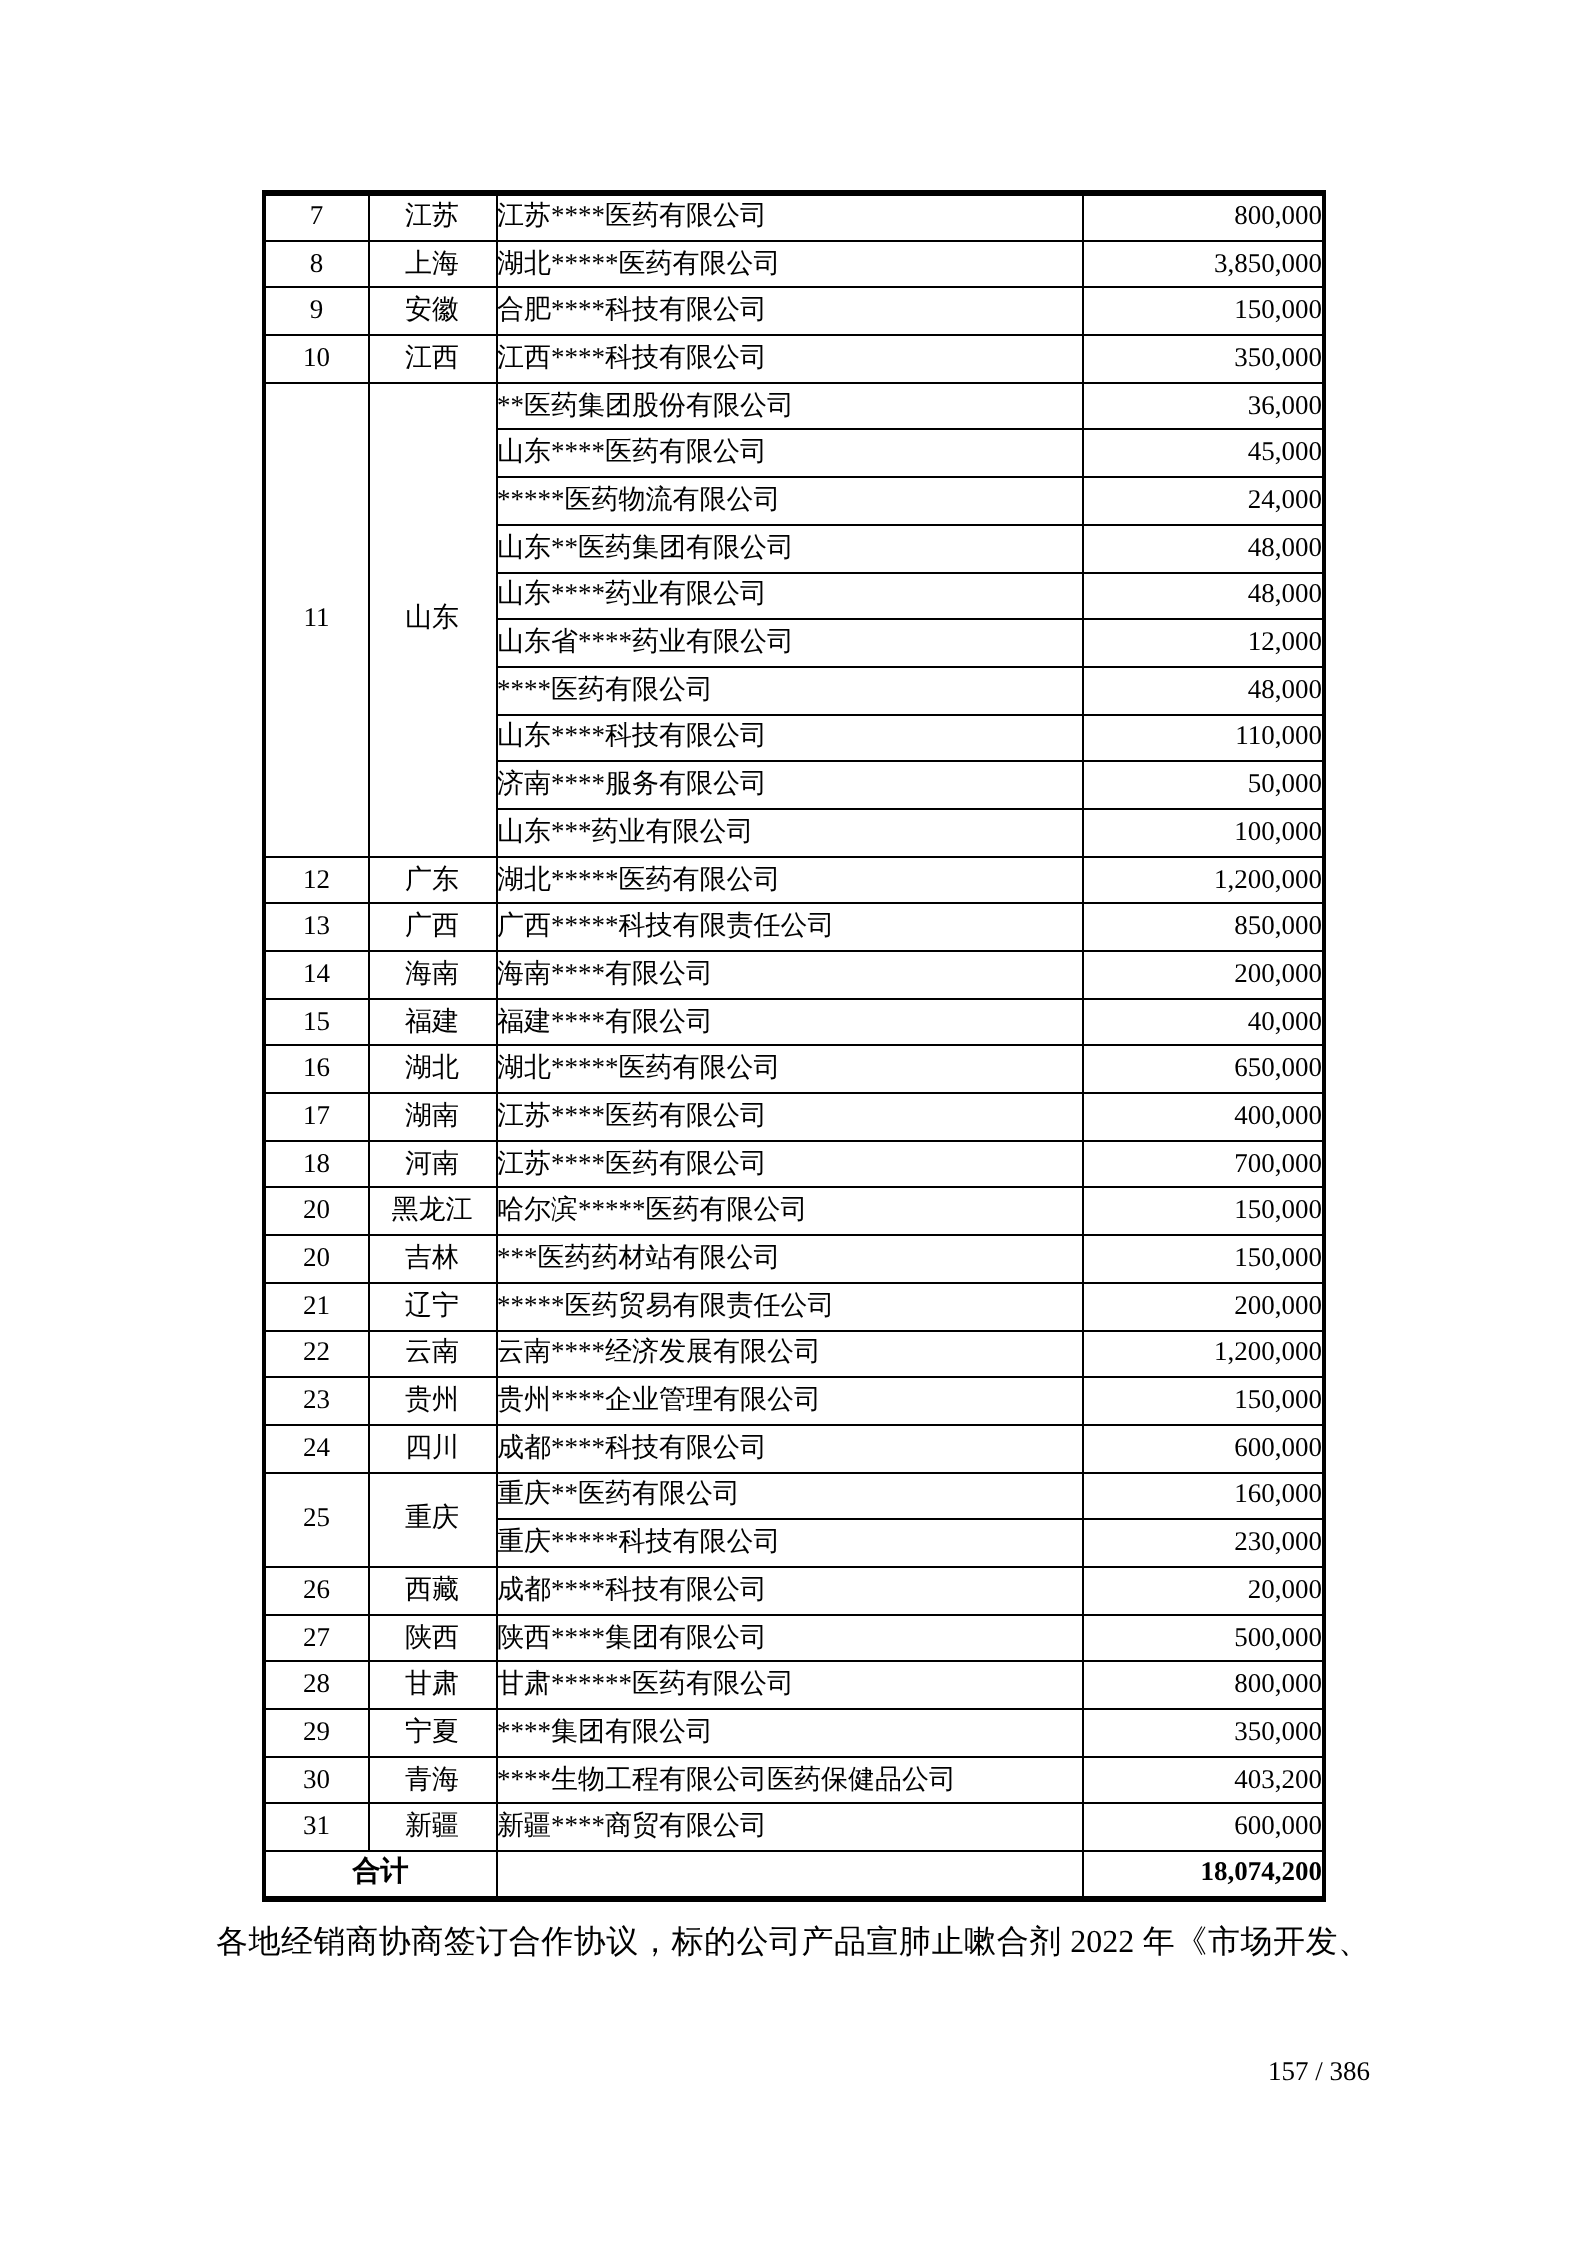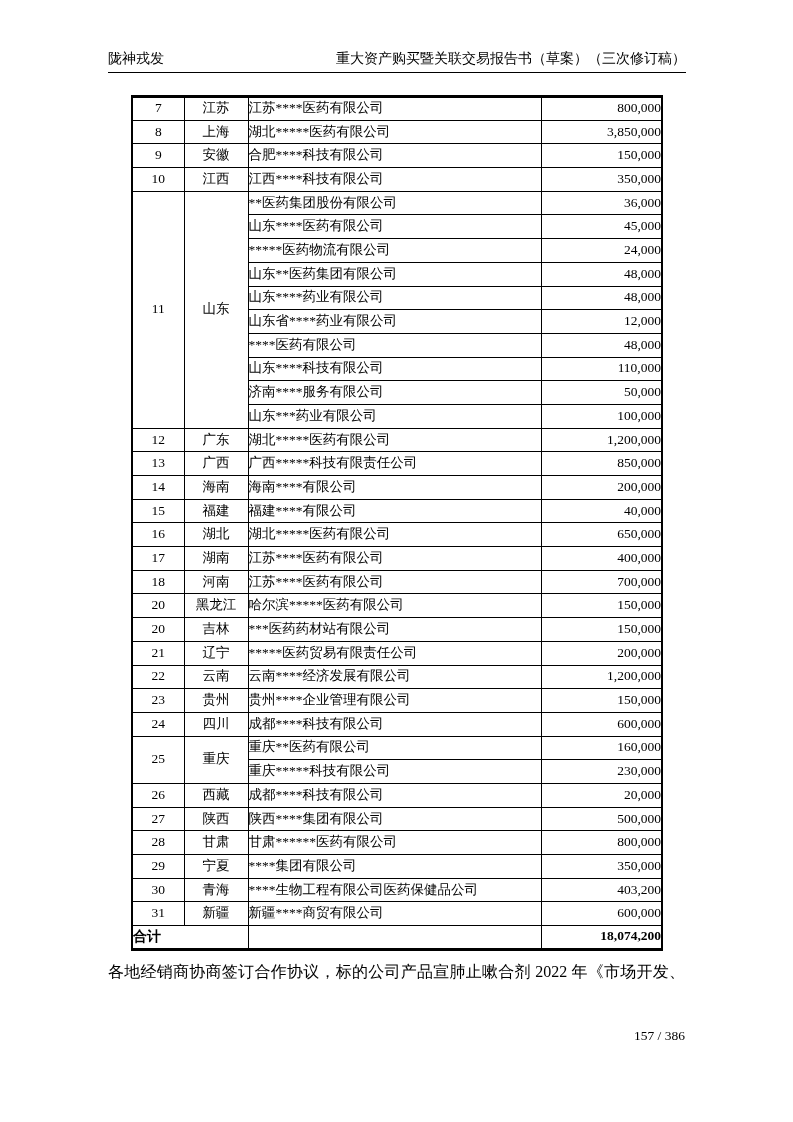--- a/index.html
+++ b/index.html
@@ -50,21 +50,21 @@
     overflow: hidden;
     white-space: nowrap;
   }
   .col-no    { width: 52px; }
   .col-prov  { width: 64px; }
   .col-comp  { width: 293px; }
   .col-amt   { width: 121px; }
   .cell-no, .cell-prov { text-align: center; }
   .cell-comp { text-align: left; padding: 0 4px 0 8px; }
   .cell-amt  { text-align: right; padding: 0 7px 0 4px; }
-  .total-label { text-align: left; font-weight: bold; font-size: 14px; }
+  .total-label { text-align: center; font-weight: bold; font-size: 14px; }
   .total-amt   { font-weight: bold; }
   
   .para {
     position: absolute;
     top: 954px;
     left: 108px;
     right: 108px;
     font-size: 16px;
     line-height: 36.5px;
   }
@@ -80,24 +80,20 @@
     right: 108px;
     font-size: 13.5px;
     font-weight: normal;
   }
 </style>
 </head>
 <body>
 
 <div class="page">
 
-  <div class="header">
-    <span>陇神戎发</span>
-    <span>重大资产购买暨关联交易报告书（草案）（三次修订稿）</span>
-  </div>
 
   <table class="sales-table">
     <colgroup>
       <col class="col-no">
         <col class="col-prov">
         <col class="col-comp">
         <col class="col-amt">
     </colgroup>
     <tbody>
         <tr>

